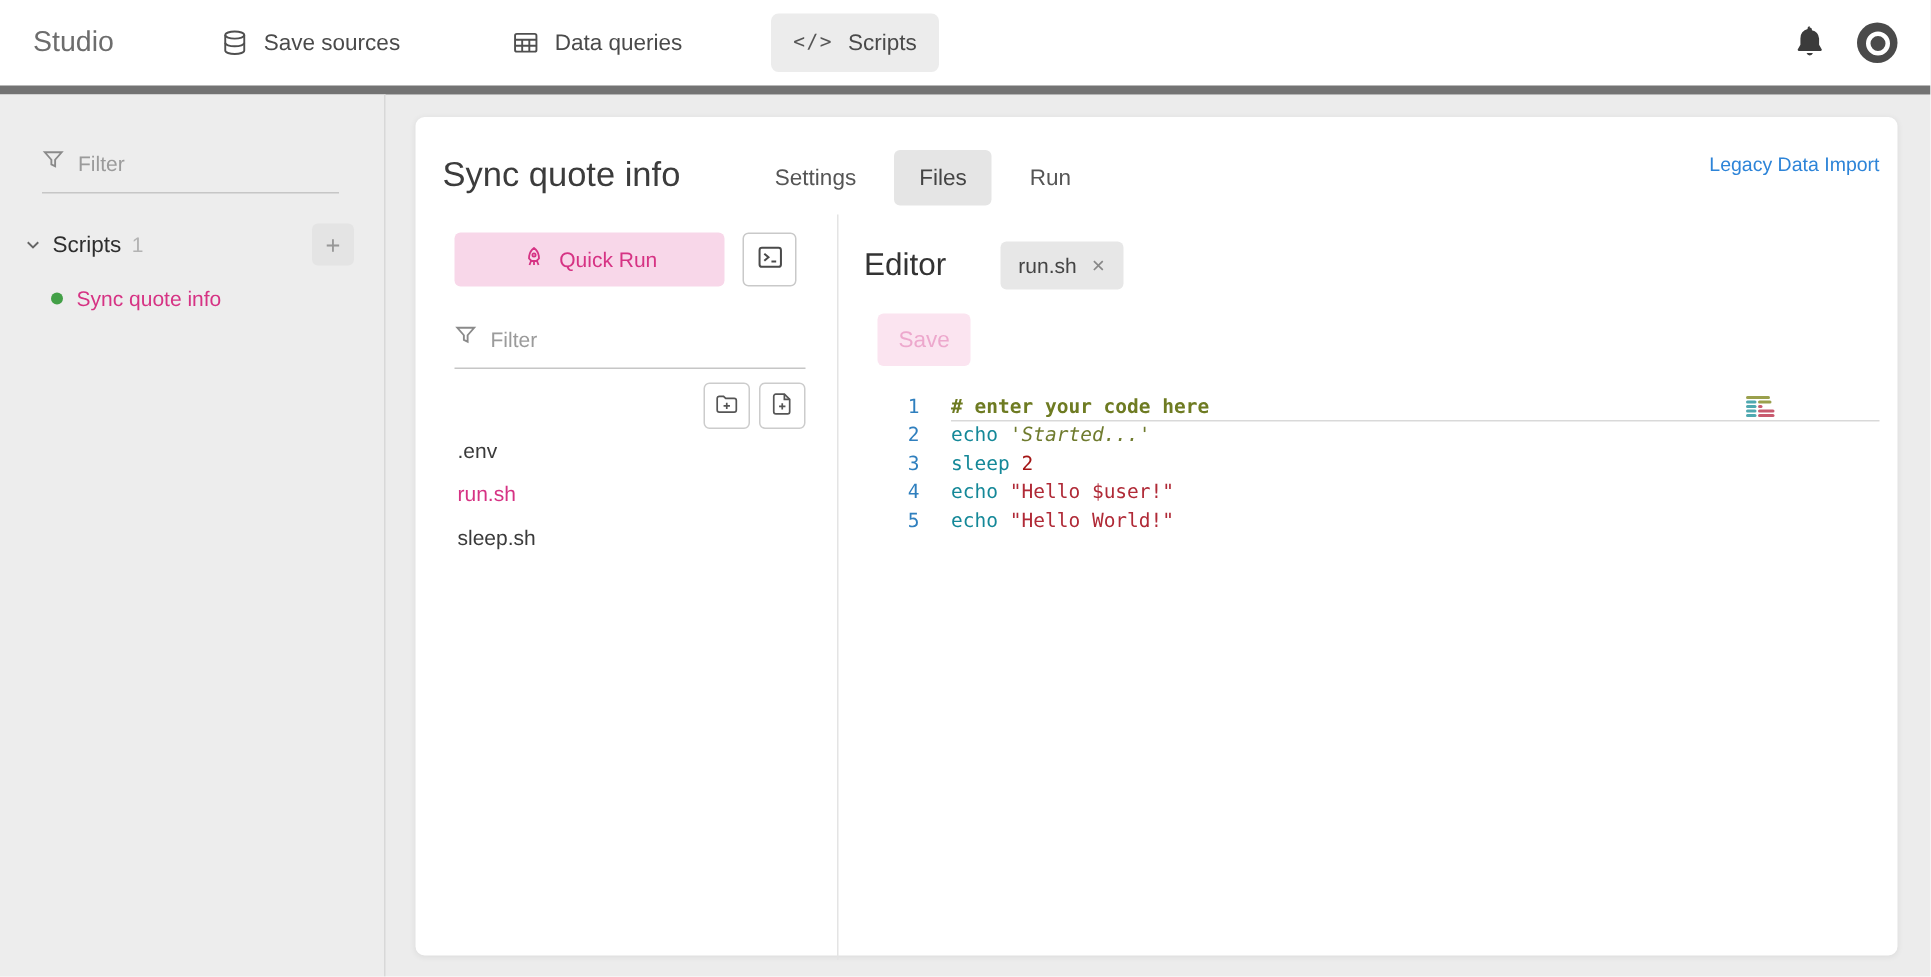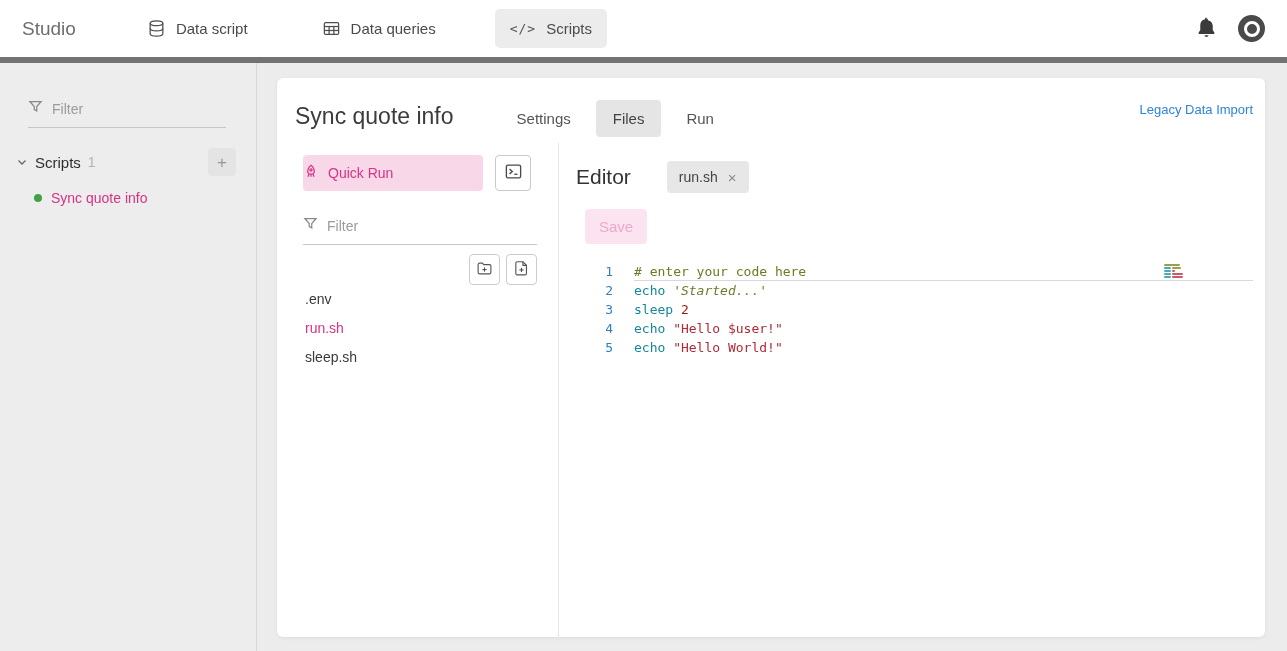--- a/index.html
+++ b/index.html
@@ -47,21 +47,21 @@
   .card-title{font-size:23px;color:#3c3c3c;font-weight:400;margin-top:3px;}
   .tabs{display:flex;align-items:center;margin-left:46px;gap:8px;}
   .tab{padding:10px 17px;font-size:15px;color:#555;border-radius:4px;cursor:pointer;}
   .tab.active{background:#e5e5e5;color:#444;}
   .legacy-link{margin-left:auto;font-size:13px;color:var(--link);text-decoration:none;margin-top:2px;cursor:pointer;}
   .card-body{display:flex;height:calc(100% - 62px);margin-top:6px;}
 
   
   .files-pane{width:281px;padding:12px 0 0 26px;flex-shrink:0;}
   .qr-row{display:flex;gap:12px;}
-  .quick-run{width:180px;height:36px;background:var(--quickrun_bg);color:var(--accent);border:none;border-radius:4px;font-size:14px;font-family:inherit;display:flex;align-items:center;gap:9px;cursor:pointer;}
+  .quick-run{width:180px;height:36px;background:var(--quickrun_bg);color:var(--accent);border:none;border-radius:4px;font-size:14px;font-family:inherit;display:flex;align-items:center;justify-content:center;gap:9px;cursor:pointer;}
   .terminal-btn{width:36px;height:36px;border:1px solid #c9c9c9;border-radius:4px;background:#fff;display:flex;align-items:center;justify-content:center;cursor:pointer;}
   .files-filter{margin-top:25px;width:234px;}
   .btn-row{width:234px;display:flex;justify-content:flex-end;gap:6px;margin-top:9px;}
   .small-btn{width:31px;height:31px;border:1px solid #ccc;border-radius:4px;background:#fff;display:flex;align-items:center;justify-content:center;cursor:pointer;}
   .file-list{margin-top:0;}
   .file-item{height:29px;line-height:29px;font-size:14px;color:#3a3a3a;padding-left:2px;cursor:pointer;}
   .file-item.selected{color:var(--accent);}
 
   .v-divider{width:1px;background:#e4e4e4;}
 
@@ -70,21 +70,21 @@
   .ed-header{display:flex;align-items:center;gap:36px;margin-top:14px;}
   .ed-title{font-size:21px;color:#333;font-weight:400;}
   .ed-tab{background:#e7e7e7;border-radius:4px;padding:8px 12px;font-size:14px;color:#444;display:flex;align-items:center;gap:10px;cursor:pointer;}
   .ed-tab-close{color:#888;font-size:15px;line-height:1;cursor:pointer;}
   .save-btn{margin:16px 0 0 9px;background:var(--save_bg);color:var(--save_text);border:none;border-radius:4px;padding:9px 14px;font-size:15px;font-family:inherit;}
   .editor-box{margin-top:18px;position:relative;font-family:"DejaVu Sans Mono","Liberation Mono",monospace;font-size:13px;}
   .code-line{display:flex;height:19px;line-height:19px;}
   .line-num{width:37px;text-align:right;color:var(--line_number);flex-shrink:0;user-select:none;}
   .line-code{margin-left:21px;flex:1;white-space:pre;color:#333;}
   .line-code.current{border-bottom:1px solid #d9d9d9;}
-  .tok-comment{color:var(--tok_comment);}
+  .tok-comment{color:var(--tok_comment);font-weight:bold;}
   .tok-cmd{color:var(--tok_cmd);}
   .tok-str1{color:var(--tok_str1);font-style:italic;}
   .tok-str2{color:var(--tok_str2);}
   .tok-num{color:var(--tok_num);}
   .minimap{position:absolute;top:2px;right:63px;width:26px;}
   .mm-row{display:flex;gap:1px;margin-bottom:1px;height:2px;}
   .mm{height:2px;border-radius:1px;display:inline-block;}
 </style>
 </head>
 <body>
@@ -93,21 +93,21 @@
   <div class="brand">Studio</div>
   <nav class="nav-items">
     <div class="nav-item">
       <span>
         <svg width="19" height="19" viewBox="0 0 24 24" fill="none" stroke="#4f4f4f" stroke-width="1.6">
             <ellipse cx="12" cy="5.5" rx="8" ry="3"></ellipse>
             <path d="M4 5.5v6.5c0 1.7 3.6 3 8 3s8-1.3 8-3V5.5"></path>
             <path d="M4 12v6.5c0 1.7 3.6 3 8 3s8-1.3 8-3V12"></path>
           </svg>
       </span>
-      <span>Data script</span>
+      <span>Save sources</span>
     </div>
     <div class="nav-item">
       <span>
         <svg width="19" height="19" viewBox="0 0 24 24" fill="none" stroke="#4f4f4f" stroke-width="1.6">
             <rect x="3" y="4.5" width="18" height="15" rx="1.5"></rect>
             <line x1="3" y1="9.5" x2="21" y2="9.5"></line>
             <line x1="3" y1="14.5" x2="21" y2="14.5"></line>
             <line x1="9" y1="9.5" x2="9" y2="19.5"></line>
             <line x1="15" y1="9.5" x2="15" y2="19.5"></line>
           </svg>

